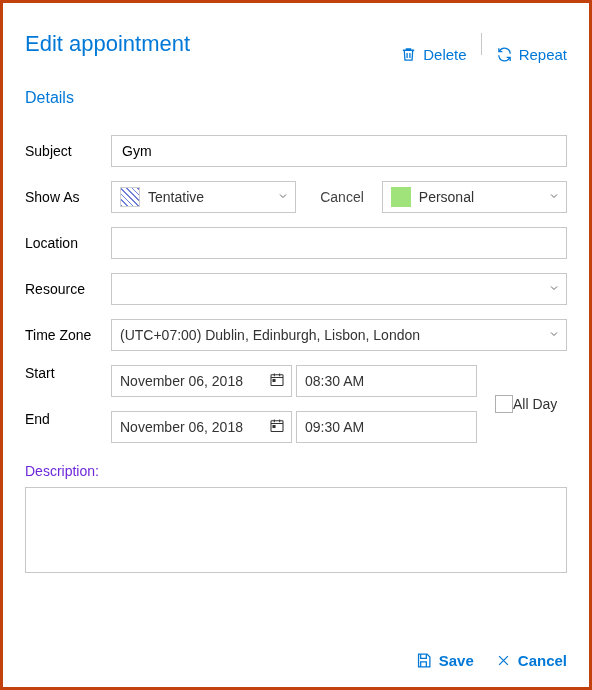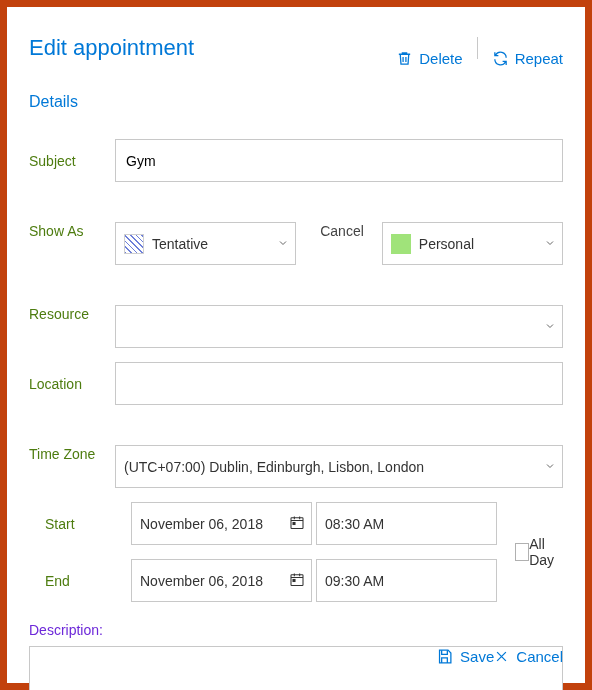--- a/index.html
+++ b/index.html
@@ -6,21 +6,21 @@
   html, body {
     margin: 0; padding: 0;
     font-family: "Segoe UI", Arial, sans-serif;
     font-size: 14px;
     color: #333;
     background: #fff;
   }
   .window {
     width: 592px;
     height: 690px;
-    border: 7px solid #c2410c;
+    border: 3px solid #c2410c;
     position: relative;
     background: #fff;
   }
   .header {
     display: flex;
     align-items: center;
     padding: 22px 22px 0 22px;
   }
   .title {
     font-size: 22px;
@@ -61,46 +61,45 @@
   .form {
     padding: 8px 22px 0 22px;
   }
   .row {
     display: flex;
     align-items: center;
     margin-top: 14px;
   }
   .label {
     width: 86px;
-    color: #4d7c0f;
+    color: #000000;
     font-size: 14px;
     flex-shrink: 0;
   }
   .field {
     flex: 1;
-    height: 43px;
+    height: 32px;
     border: 1px solid #c8c8c8;
     background: #fff;
     display: flex;
     align-items: center;
     padding: 0 8px;
     font-size: 14px;
     color: #333;
   }
   .field input {
     border: none;
     outline: none;
     width: 100%;
     font-size: 14px;
     font-family: inherit;
     background: transparent;
   }
   .dropdown {
     position: relative;
-    margin-top: 26px;
   }
   .chev {
     position: absolute;
     right: 6px;
     top: 50%;
     transform: translateY(-50%);
     pointer-events: none;
   }
   .swatch {
     width: 20px;
@@ -143,22 +142,21 @@
     display: flex;
     margin-top: 14px;
   }
   .dates-col {
     display: flex;
     flex-direction: column;
     gap: 14px;
   }
   .date-row {
     display: flex;
-    align-items: center;
-    margin-left: 16px;
+    align-items: flex-start;
   }
   .allday-col {
     display: flex;
     align-items: center;
     margin-left: 18px;
     gap: 0;
   }
   .checkbox {
     width: 18px;
     height: 18px;
@@ -177,20 +175,22 @@
     font-family: inherit;
     font-size: 14px;
     padding: 6px;
     background: #fff;
   }
   .footer {
     position: absolute;
     bottom: 18px;
     right: 22px;
     display: flex;
+    gap: 22px;
+    font-weight: bold;
   }
   .footer-btn {
     display: flex;
     align-items: center;
     gap: 7px;
     color: #0078d7;
     font-size: 15px;
     cursor: pointer;
   }
 </style>
@@ -253,35 +253,35 @@
           <span class="chev">
             <svg width="12" height="12" viewBox="0 0 24 24" fill="none" stroke="#666" stroke-width="2">
                 <path d="M6 9l6 6 6-6"></path>
               </svg>
           </span>
         </div>
       </div>
     </div>
 
     <div class="row">
+      <div class="label">Location</div>
+      <div class="field">
+        <input type="text" value="" style="">
+      </div>
+    </div>
+
+    <div class="row">
       <div class="label">Resource</div>
       <div class="field dropdown">
         <span></span>
         <span class="chev">
           <svg width="12" height="12" viewBox="0 0 24 24" fill="none" stroke="#666" stroke-width="2">
               <path d="M6 9l6 6 6-6"></path>
             </svg>
         </span>
-      </div>
-    </div>
-
-    <div class="row">
-      <div class="label">Location</div>
-      <div class="field">
-        <input type="text" value="" style="">
       </div>
     </div>
 
     <div class="row">
       <div class="label">Time Zone</div>
       <div class="field dropdown">
         <span>(UTC+07:00) Dublin, Edinburgh, Lisbon, London</span>
         <span class="chev">
           <svg width="12" height="12" viewBox="0 0 24 24" fill="none" stroke="#666" stroke-width="2">
               <path d="M6 9l6 6 6-6"></path>

